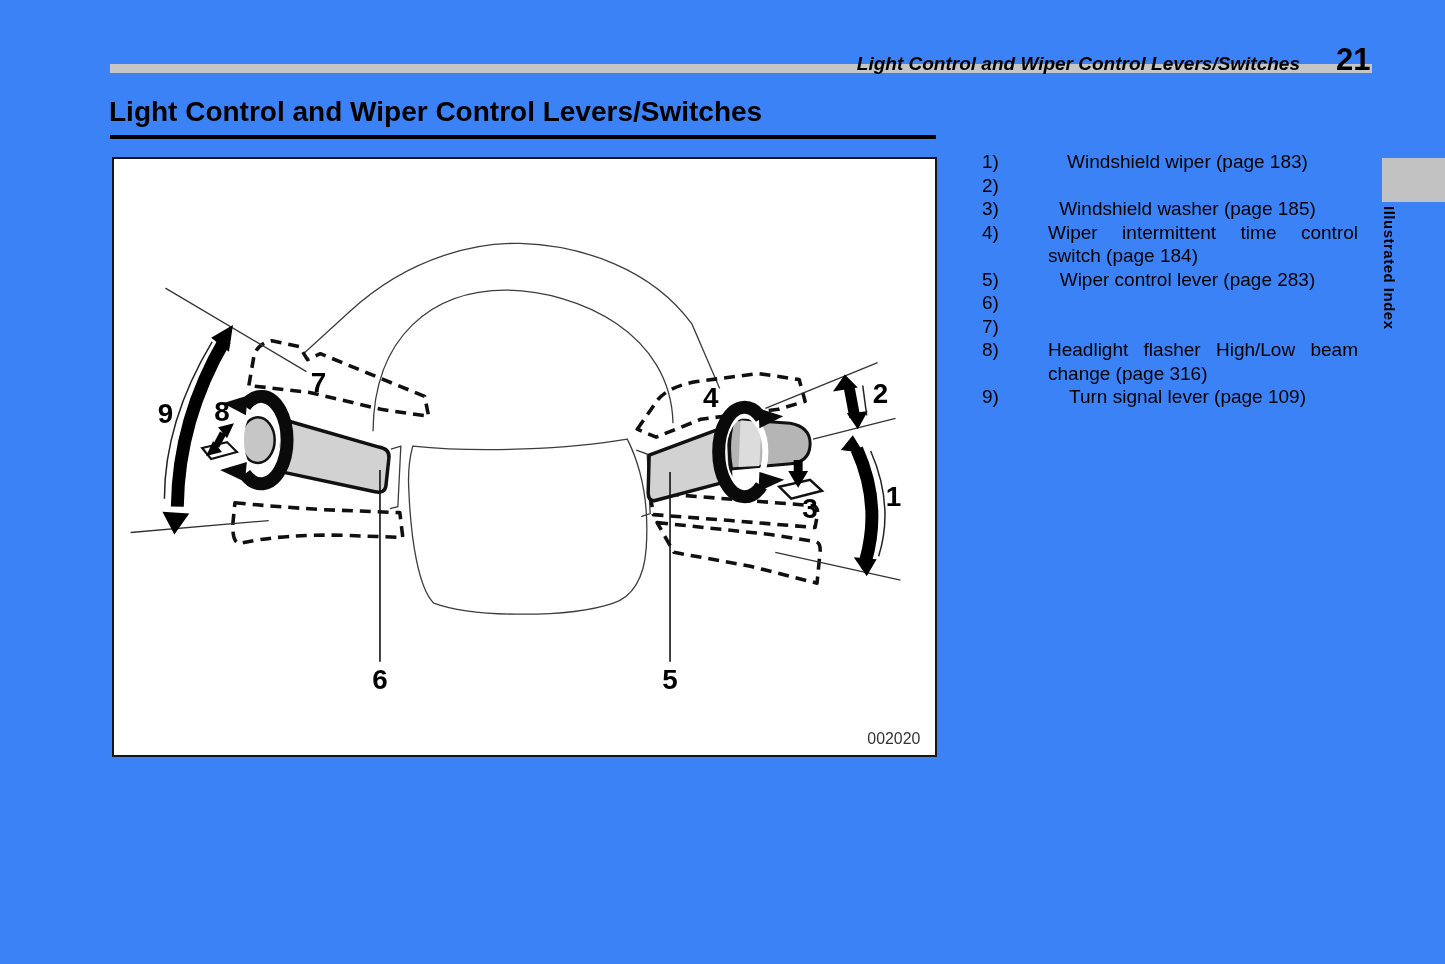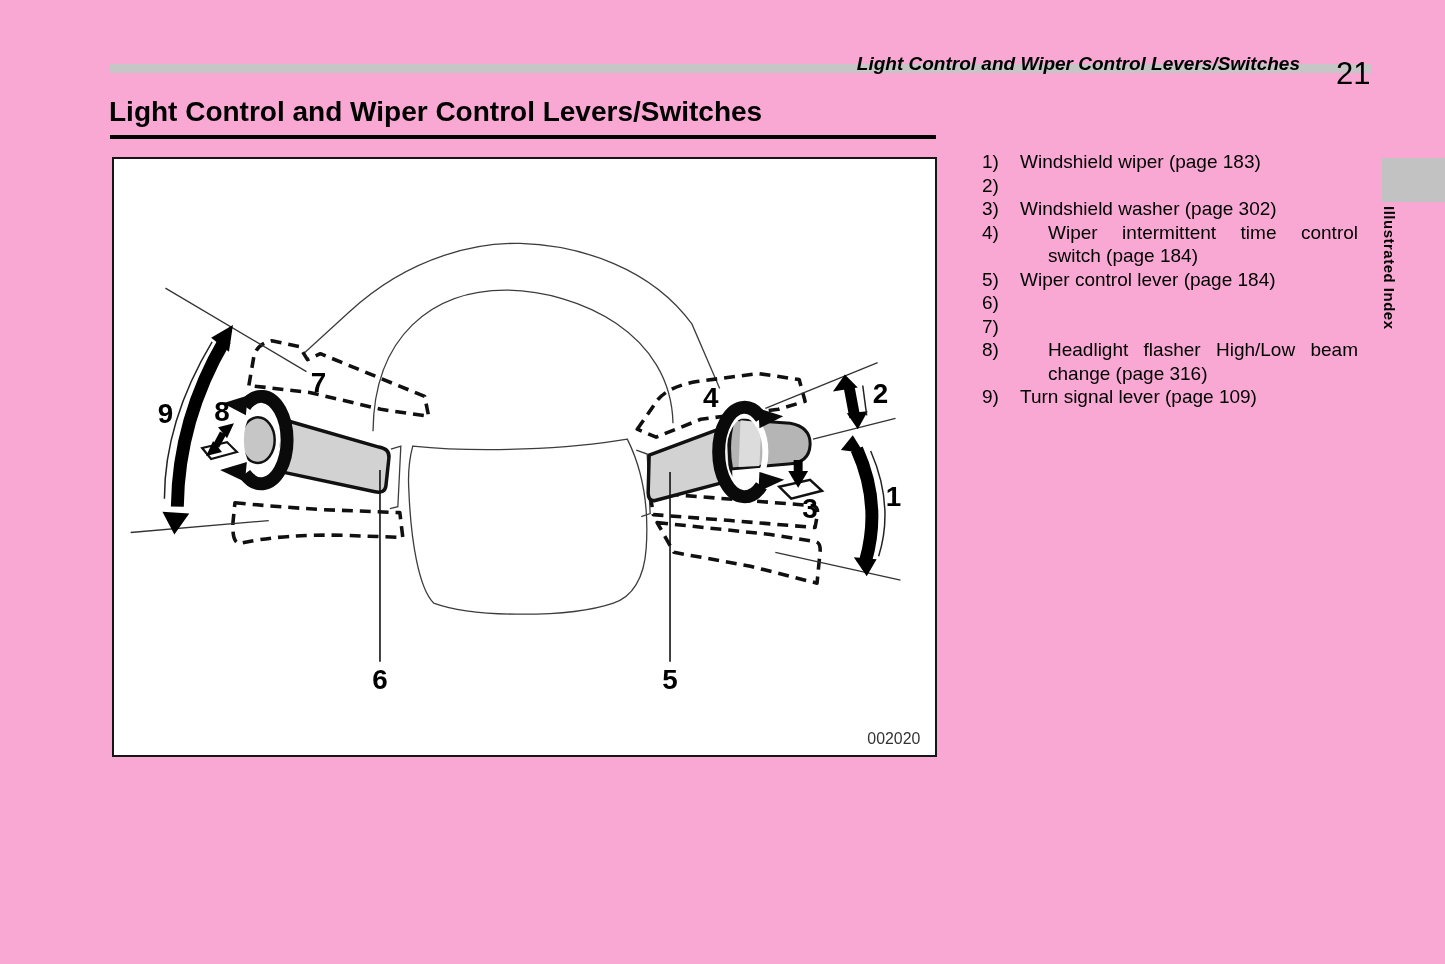--- a/index.html
+++ b/index.html
@@ -1,37 +1,37 @@
 <!DOCTYPE html>
 <html><head>
 <meta charset="utf-8">
 <style>
   html,body{margin:0;padding:0;background:#fff;}
-  #page{position:relative;width:1445px;height:964px;background:#f9a8d4;overflow:hidden;
+  #page{position:relative;width:1445px;height:964px;background:#3b82f6;overflow:hidden;
         font-family:"Liberation Sans",sans-serif;color:#000;}
 
   
   .hdr-bar{position:absolute;left:110px;top:64px;width:1262px;height:9px;background:#c6c6c6;}
   .hdr-title{position:absolute;right:145px;top:53px;font-size:19px;font-weight:bold;font-style:italic;
              white-space:nowrap;}
-  .hdr-pagenum{position:absolute;left:1336px;top:56px;font-size:31px;font-weight:normal;}
+  .hdr-pagenum{position:absolute;left:1336px;top:42px;font-size:31px;font-weight:bold;}
 
   
   .main-title{position:absolute;left:109px;top:96px;font-size:28px;font-weight:bold;white-space:nowrap;}
   .title-rule{position:absolute;left:110px;top:135px;width:826px;height:4px;background:#000;}
 
   
   .fig-box{position:absolute;left:112px;top:157px;width:825px;height:600px;border:2px solid #161616;
            box-sizing:border-box;background:#fff;}
 
   
   .legend{position:absolute;left:982px;top:150px;width:376px;font-size:19px;line-height:23.5px;}
   .legend-row{display:flex;}
   .legend-num{width:38px;flex:0 0 38px;}
-  .legend-text{width:335px;}
+  .legend-text{width:335px;text-align:center;}
   .legend-row.justify .legend-text{text-align:justify;margin-left:28px;}
 
   
   .side-tab{position:absolute;left:1382px;top:158px;width:63px;height:44px;background:#c2c2c2;}
   .side-tab-label{position:absolute;left:1381px;top:206px;writing-mode:vertical-rl;
                   font-size:15px;font-weight:bold;letter-spacing:.5px;white-space:nowrap;}
 
   svg text{font-family:"Liberation Sans",sans-serif;}
   .callout-num{font-size:28px;font-weight:bold;fill:#000;text-anchor:middle;}
   .fig-code{font-size:16px;fill:#333;text-anchor:end;}
@@ -152,29 +152,29 @@
   <div class="legend">
     <div class="legend-row">
       <div class="legend-num">1)</div>
       <div class="legend-text">Windshield wiper (page 183)</div>
     </div>
     <div class="legend-row">
       <div class="legend-num">2)</div>
     </div>
     <div class="legend-row">
       <div class="legend-num">3)</div>
-      <div class="legend-text">Windshield washer (page 302)</div>
+      <div class="legend-text">Windshield washer (page 185)</div>
     </div>
     <div class="legend-row justify">
       <div class="legend-num">4)</div>
       <div class="legend-text">Wiper intermittent time control switch (page 184)</div>
     </div>
     <div class="legend-row">
       <div class="legend-num">5)</div>
-      <div class="legend-text">Wiper control lever (page 184)</div>
+      <div class="legend-text">Wiper control lever (page 283)</div>
     </div>
     <div class="legend-row">
       <div class="legend-num">6)</div>
     </div>
     <div class="legend-row">
       <div class="legend-num">7)</div>
     </div>
     <div class="legend-row justify">
       <div class="legend-num">8)</div>
       <div class="legend-text">Headlight flasher High/Low beam change (page 316)</div>

